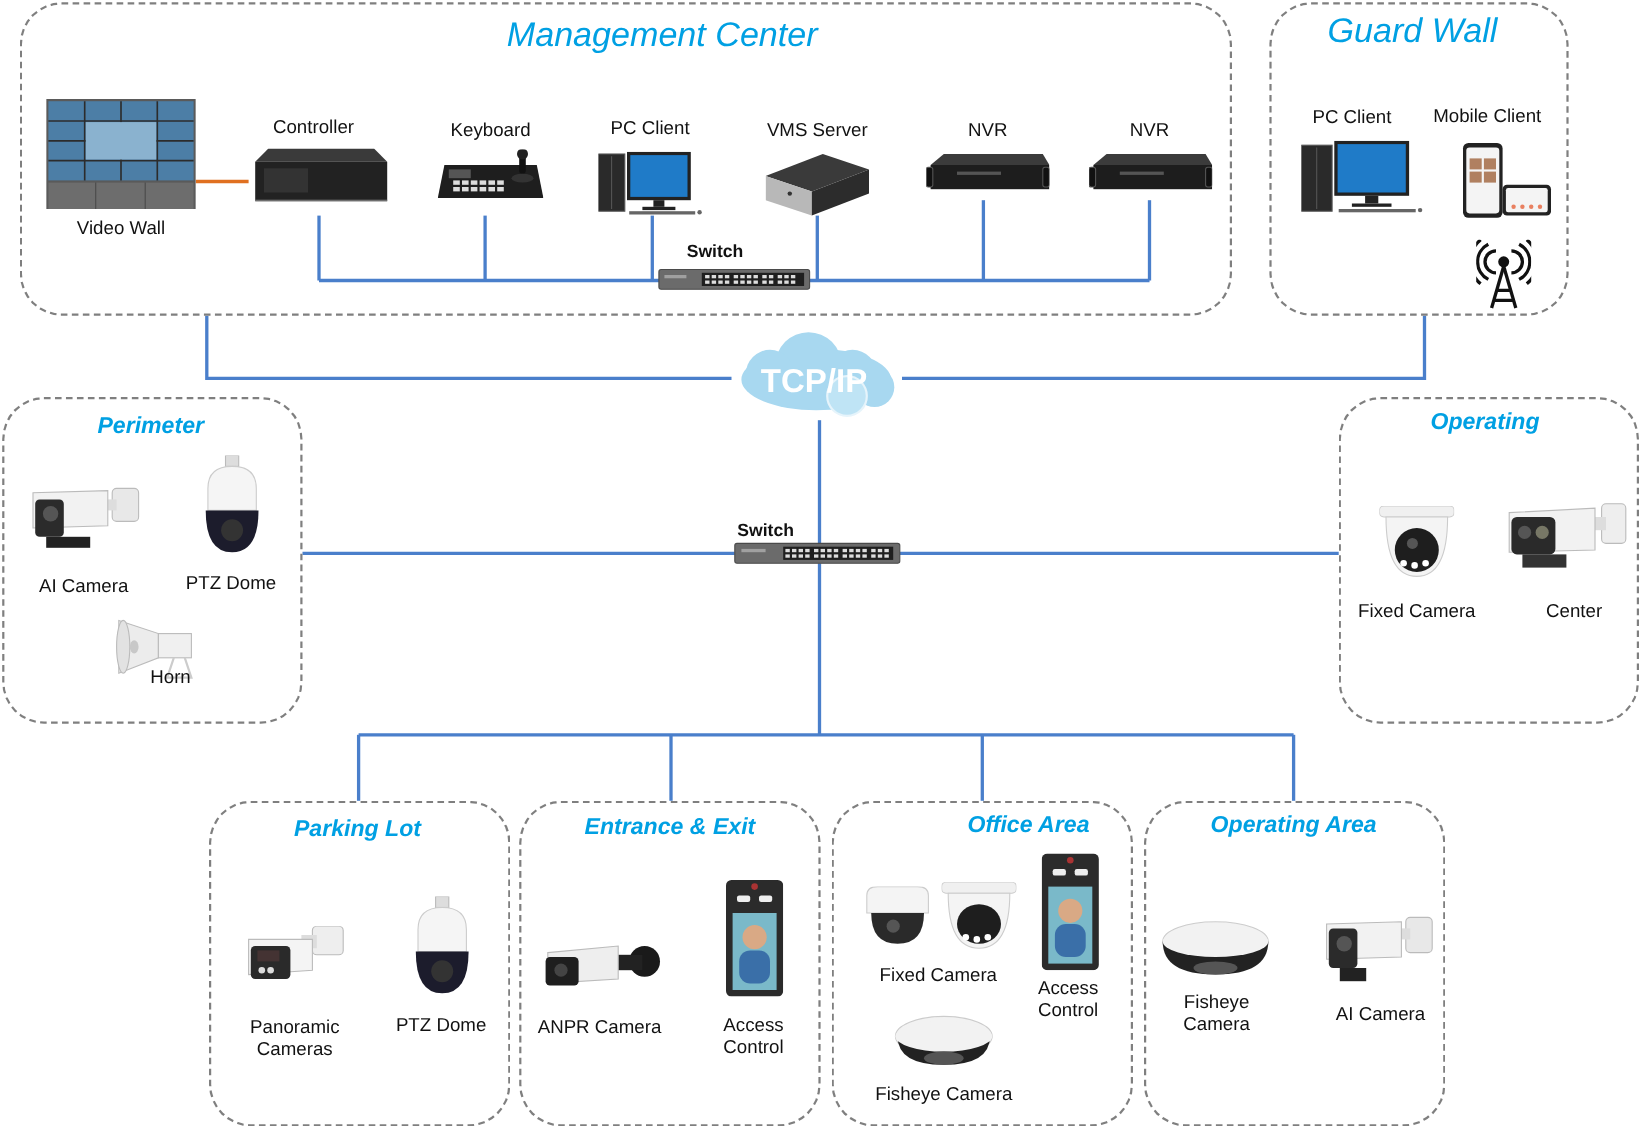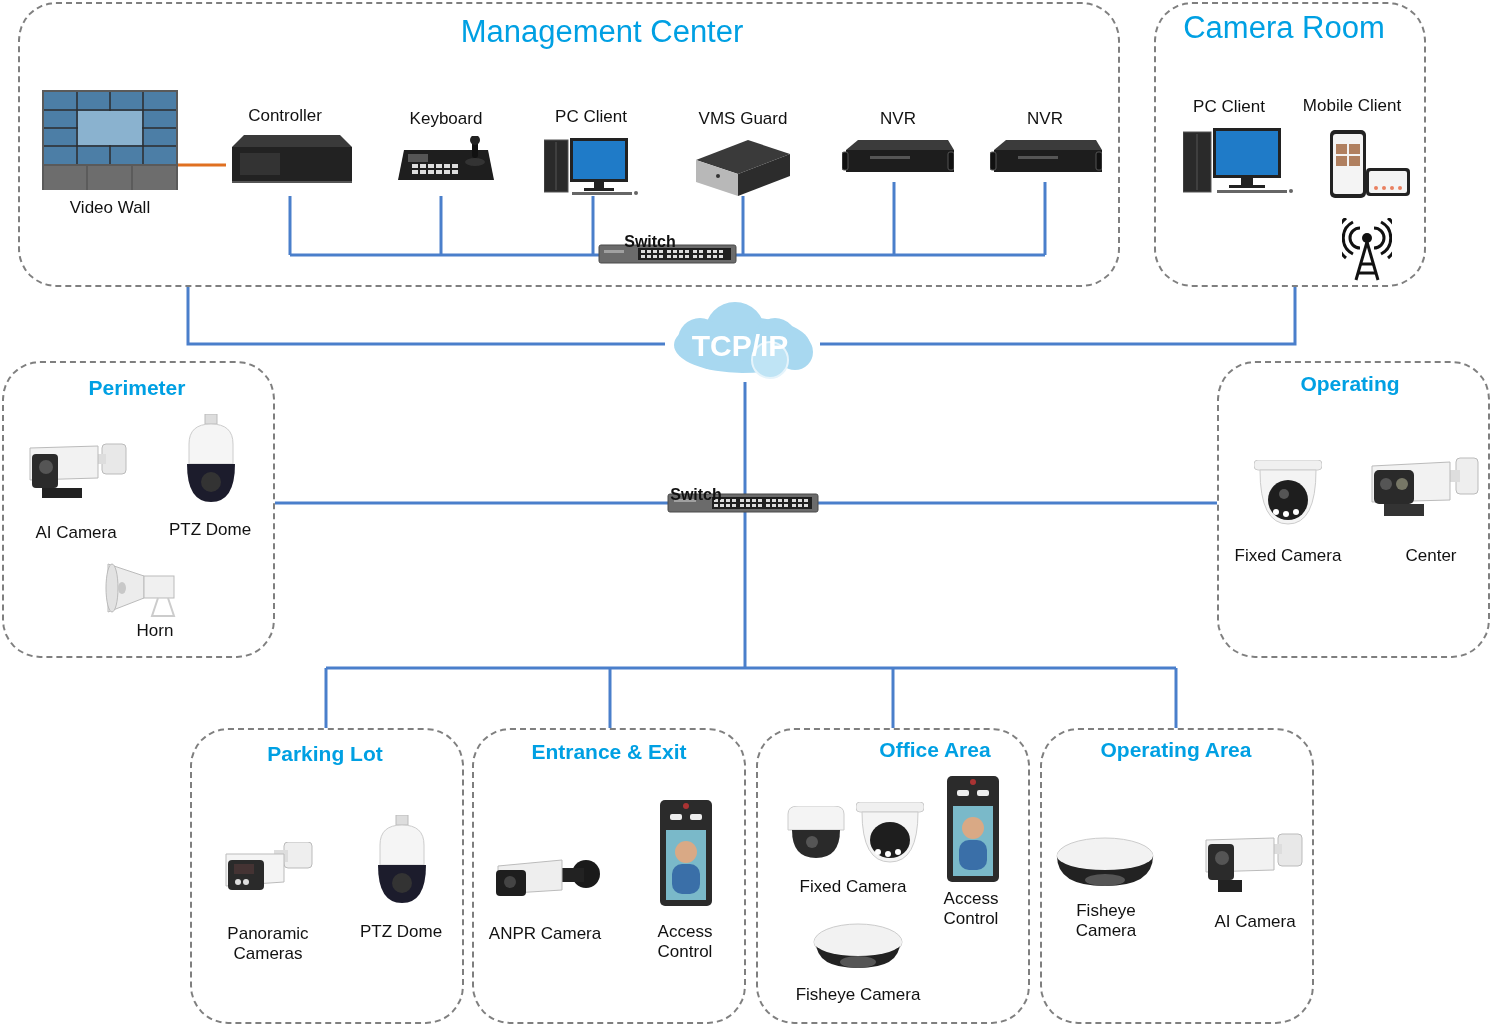--- a/index.html
+++ b/index.html
@@ -1,22 +1,22 @@
 <!DOCTYPE html>
 <html><head>
 <meta charset="utf-8">
 <style>
   html,body{margin:0;padding:0;background:#fff;}
   body{width:1492px;height:1024px;position:relative;overflow:hidden;font-family:"Liberation Sans","DejaVu Sans",sans-serif;}
   .zone{position:absolute;border:2px dashed #7f7f7f;border-radius:38px;box-sizing:border-box;}
-  .ztitle{position:absolute;color:#00a0e3;white-space:nowrap;transform:translateX(-50%);}
+  .ztitle{position:absolute;color:#00a0e3;white-space:nowrap;transform:translateX(-50%);font-style:italic;}
   .zt-big{font-size:31px;font-weight:normal;}
   .zt-bold{font-size:21px;font-weight:bold;}
   .lbl{position:absolute;font-size:17px;color:#111;text-align:center;white-space:nowrap;transform:translateX(-50%);line-height:20px;}
-  .lbl-bold{font-weight:bold;font-size:16px;margin-top:12px;}
+  .lbl-bold{font-weight:bold;font-size:16px;}
   .dev{position:absolute;}
   svg.wires{position:absolute;left:0;top:0;width:1492px;height:1024px;}
   .wire{stroke:#4a7fcb;stroke-width:3;fill:none;}
   .cloud-text{font-family:"Liberation Sans",sans-serif;font-weight:bold;font-size:30px;fill:#fff;}
 </style>
 </head>
 <body>
 
 <svg class="wires">
 
@@ -194,21 +194,21 @@
   <circle cx="92" cy="55" r="2" fill="#666"></circle>
 </svg>
 <div class="lbl" style="left:591px;top:107px;">PC Client</div>
 
 <svg class="dev" style="left:696px;top:140px;" width="94" height="58">
   <polygon points="0,20 52,0 94,14 42,34" fill="#3a3a3a"></polygon>
   <polygon points="0,20 42,34 42,56 0,42" fill="#b8b8b8"></polygon>
   <polygon points="42,34 94,14 94,36 42,56" fill="#2c2c2c"></polygon>
   <circle cx="22" cy="36" r="2" fill="#333"></circle>
 </svg>
-<div class="lbl" style="left:743px;top:109px;">VMS Guard</div>
+<div class="lbl" style="left:743px;top:109px;">VMS Server</div>
 
 <svg class="dev" style="left:842px;top:140px;" width="112" height="44">
   <polygon points="16,0 106,0 112,10 4,10" fill="#3b3b3b"></polygon>
   <rect x="4" y="10" width="108" height="22" fill="#1d1d1d"></rect>
   <rect x="28" y="16" width="40" height="3" fill="#555"></rect>
   <rect x="0" y="12" width="6" height="18" rx="2" fill="#111" stroke="#555"></rect>
   <rect x="106" y="12" width="6" height="18" rx="2" fill="#111" stroke="#555"></rect>
 </svg>
 <div class="lbl" style="left:898px;top:109px;">NVR</div>
 
@@ -217,21 +217,21 @@
   <rect x="4" y="10" width="108" height="22" fill="#1d1d1d"></rect>
   <rect x="28" y="16" width="40" height="3" fill="#555"></rect>
   <rect x="0" y="12" width="6" height="18" rx="2" fill="#111" stroke="#555"></rect>
   <rect x="106" y="12" width="6" height="18" rx="2" fill="#111" stroke="#555"></rect>
 </svg>
 <div class="lbl" style="left:1045px;top:109px;">NVR</div>
 
 <div class="lbl lbl-bold" style="left:650px;top:220px;">Switch</div>
 
 <div class="zone" style="left:1154px;top:2px;width:272px;height:285px;"></div>
-<div class="ztitle zt-big" style="left:1284px;top:10px;">Camera Room</div>
+<div class="ztitle zt-big" style="left:1284px;top:10px;">Guard Wall</div>
 
 <svg class="dev" style="left:1183px;top:128px;" width="112" height="68">
   <rect x="0" y="4" width="28" height="60" fill="#2a2a2a" stroke="#555"></rect>
   <line x1="14" y1="6" x2="14" y2="62" stroke="#555"></line>
   <rect x="30" y="0" width="68" height="50" fill="#222"></rect>
   <rect x="33" y="3" width="62" height="44" fill="#1f7bc8"></rect>
   <rect x="58" y="50" width="12" height="7" fill="#222"></rect>
   <rect x="46" y="57" width="36" height="3" fill="#222"></rect>
   <rect x="34" y="62" width="70" height="3" fill="#666"></rect>
   <circle cx="108" cy="63" r="2" fill="#666"></circle>
@@ -297,21 +297,21 @@
 </svg>
 <div class="lbl" style="left:210px;top:520px;">PTZ Dome</div>
 
 <svg class="dev" style="left:104px;top:560px;" width="76" height="58">
   <path d="M4,4 L40,16 L40,38 L4,52 Z" fill="#ececec" stroke="#bbb"></path>
   <ellipse cx="8" cy="28" rx="6" ry="24" fill="#e2e2e2" stroke="#bbb"></ellipse>
   <ellipse cx="18" cy="28" rx="4" ry="6" fill="#c8c8c8"></ellipse>
   <rect x="40" y="16" width="30" height="22" fill="#f0f0f0" stroke="#bbb"></rect>
   <path d="M54,38 L48,56 L70,56 L64,38" fill="none" stroke="#ccc" stroke-width="2"></path>
 </svg>
-<div class="lbl" style="left:141px;top:621px;padding-left:28px;">Horn</div>
+<div class="lbl" style="left:141px;top:606px;padding-left:28px;">Horn</div>
 
 <div class="zone" style="left:1217px;top:361px;width:273px;height:297px;"></div>
 <div class="ztitle zt-bold" style="left:1350px;top:372px;">Operating</div>
 
 <svg class="dev" style="left:1254px;top:460px;" width="68" height="66">
   <rect x="0" y="0" width="68" height="10" rx="4" fill="#f0f0f0" stroke="#ccc"></rect>
   <path d="M6,10 L62,10 Q62,64 34,64 Q6,64 6,10 Z" fill="#f4f4f4" stroke="#ccc"></path>
   <ellipse cx="34" cy="40" rx="20" ry="20" fill="#1e1e1e"></ellipse>
   <circle cx="30" cy="34" r="5" fill="#555"></circle>
   <g fill="#fff">

